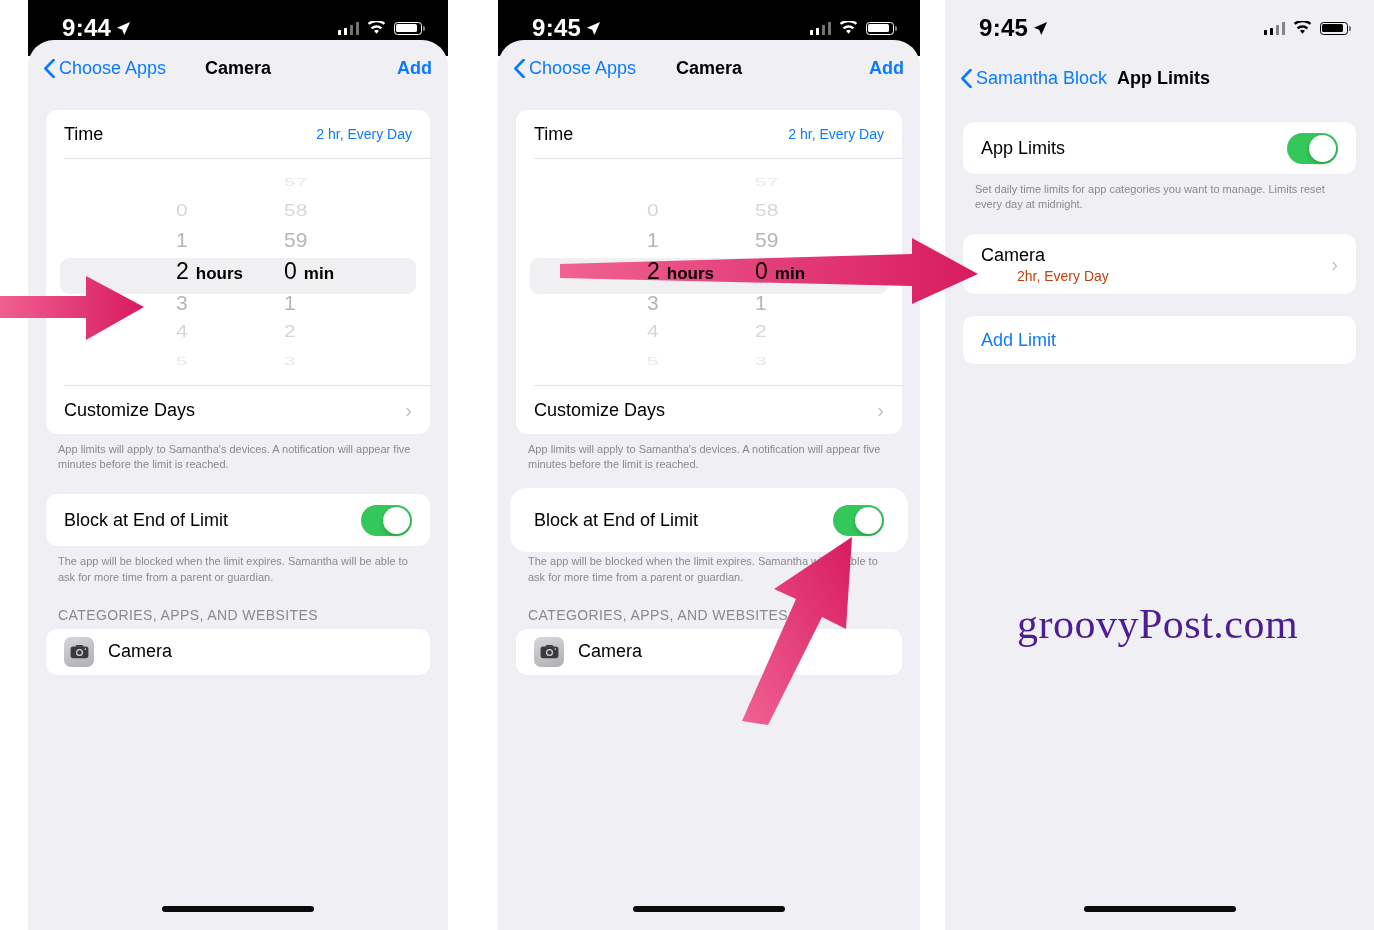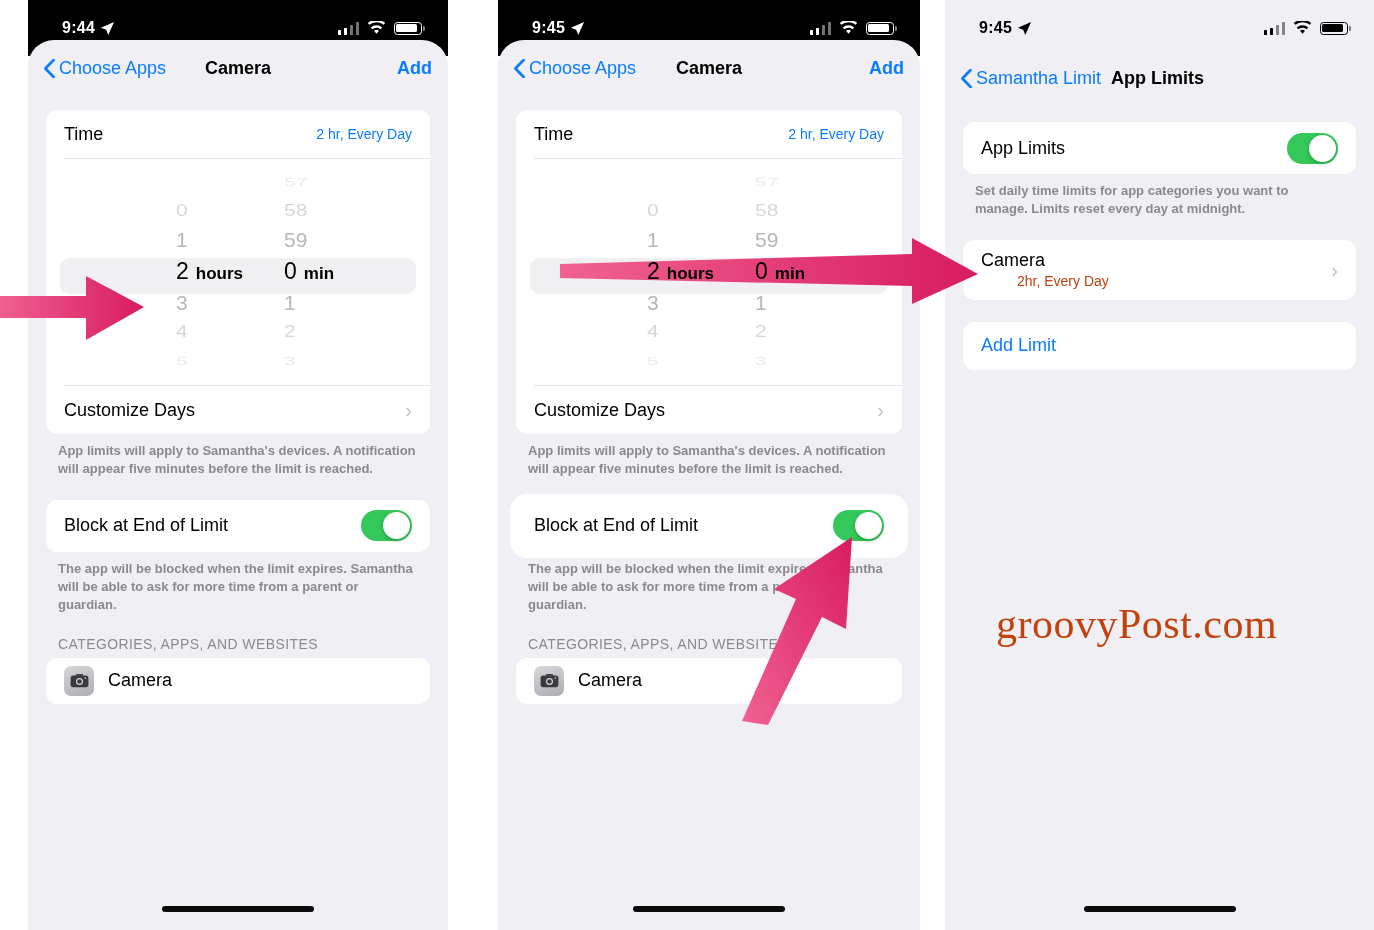--- a/index.html
+++ b/index.html
@@ -19,21 +19,21 @@
   #phone2{left:498px;width:422px;}
   #phone3{left:945px;width:429px;}
 
   .statusbar{
     position:relative;height:56px;width:100%;
     display:flex;align-items:center;justify-content:space-between;
     box-sizing:border-box;padding:0 26px 0 34px;
   }
   .statusbar.dark{background:#000;color:#fff;}
   .statusbar.light{background:#f0f0f4;color:#000;}
-  .sb-time{font-size:16px;font-weight:bold;letter-spacing:.3px;display:flex;align-items:center;gap:5px;}
+  .sb-time{font-size:24px;font-weight:bold;letter-spacing:.3px;display:flex;align-items:center;gap:5px;}
   .loc-arrow{display:inline-block;width:15px;height:15px;}
   .sb-right{display:flex;align-items:center;gap:8px;}
 
   .cellular{display:flex;align-items:flex-end;gap:2.5px;height:13px;}
   .cellular i{display:block;width:3.5px;border-radius:.5px;background:currentColor;}
   .cellular i:nth-child(1){height:5px;}
   .cellular i:nth-child(2){height:7px;}
   .cellular i:nth-child(3){height:10px;opacity:.45;}
   .cellular i:nth-child(4){height:13px;opacity:.45;}
 
@@ -78,23 +78,22 @@
     box-shadow:0 0 0 .5px rgba(0,0,0,.02);
   }
   .row{
     display:flex;align-items:center;min-height:46px;
     padding:0 18px;box-sizing:border-box;font-size:18px;color:#000;
   }
   .divider{height:1px;background:#e3e3e6;margin-left:18px;}
   .row-val{margin-left:auto;color:#0a7bff;font-size:14px;}
   .row-chev{margin-left:auto;color:#c2c2c6;font-size:20px;line-height:1;font-weight:normal;}
   .footnote{
-    color:#8a8a8e;font-size:13px;line-height:1.38;
+    color:#8a8a8e;font-size:11px;line-height:1.38;
     margin:8px 30px 0 30px;
-    font-weight:bold;
   }
   .grouphdr{
     color:#8a8a8e;font-size:14px;letter-spacing:.4px;
     margin:0 30px 6px 30px;text-transform:uppercase;
   }
 
   
   .picker{
     position:relative;padding:8px 0 10px 0;overflow:hidden;
   }
@@ -139,22 +138,22 @@
   }
 
   
   .home-ind{
     position:absolute;bottom:18px;left:50%;transform:translateX(-50%);
     width:152px;height:6px;border-radius:3px;background:#0b0b0b;
   }
 
   
   .watermark{
-    position:absolute;left:996px;top:600px;
-    font-family:"Liberation Serif", serif;font-size:42px;color:#c2410c;
+    position:absolute;left:1017px;top:600px;
+    font-family:"Liberation Serif", serif;font-size:42px;color:#4c1d95;
     letter-spacing:.5px;white-space:nowrap;
   }
 
   
   .arrow-svg{position:absolute;pointer-events:none;}
   #arrow1{left:-6px;top:262px;}
   #arrow2{left:560px;top:238px;}
   #arrow3{left:700px;top:525px;}
 </style>
 </head>
@@ -411,21 +410,21 @@
           </span>
       </div>
     </div>
 
     <div class="screen">
       <div class="navbar" style="height:44px">
         <div class="nav-back">
           <svg class="chev-left" viewBox="0 0 11 19">
               <path d="M9.6 1L1.4 9.5l8.2 8.5" stroke="#0a7bff" stroke-width="2.6" fill="none" stroke-linecap="round" stroke-linejoin="round"></path>
             </svg>
-          <span>Samantha Limit</span>
+          <span>Samantha Block</span>
         </div>
         <div class="nav-title inline">App Limits</div>
       </div>
 
       <div style="height:22px"></div>
       <div class="card">
         <div class="row" style="min-height:52px">
           <span>App Limits</span>
           <span class="toggle">
               <span class="knob"></span>

